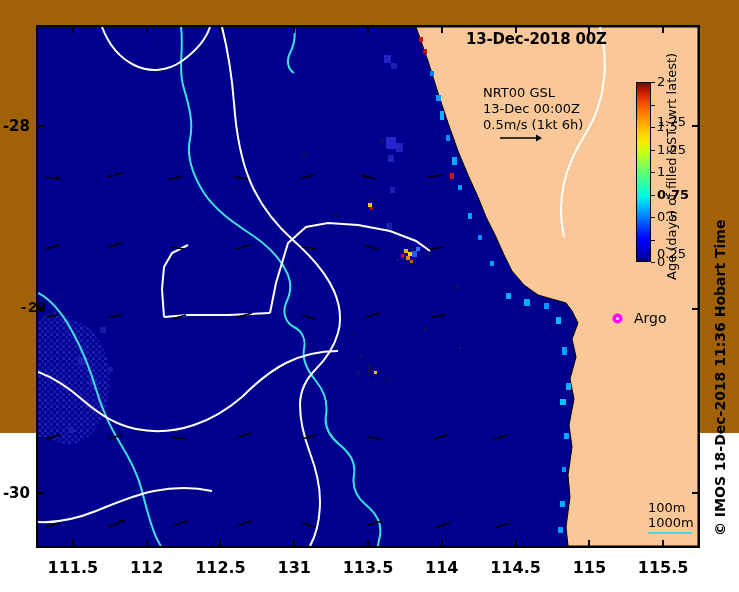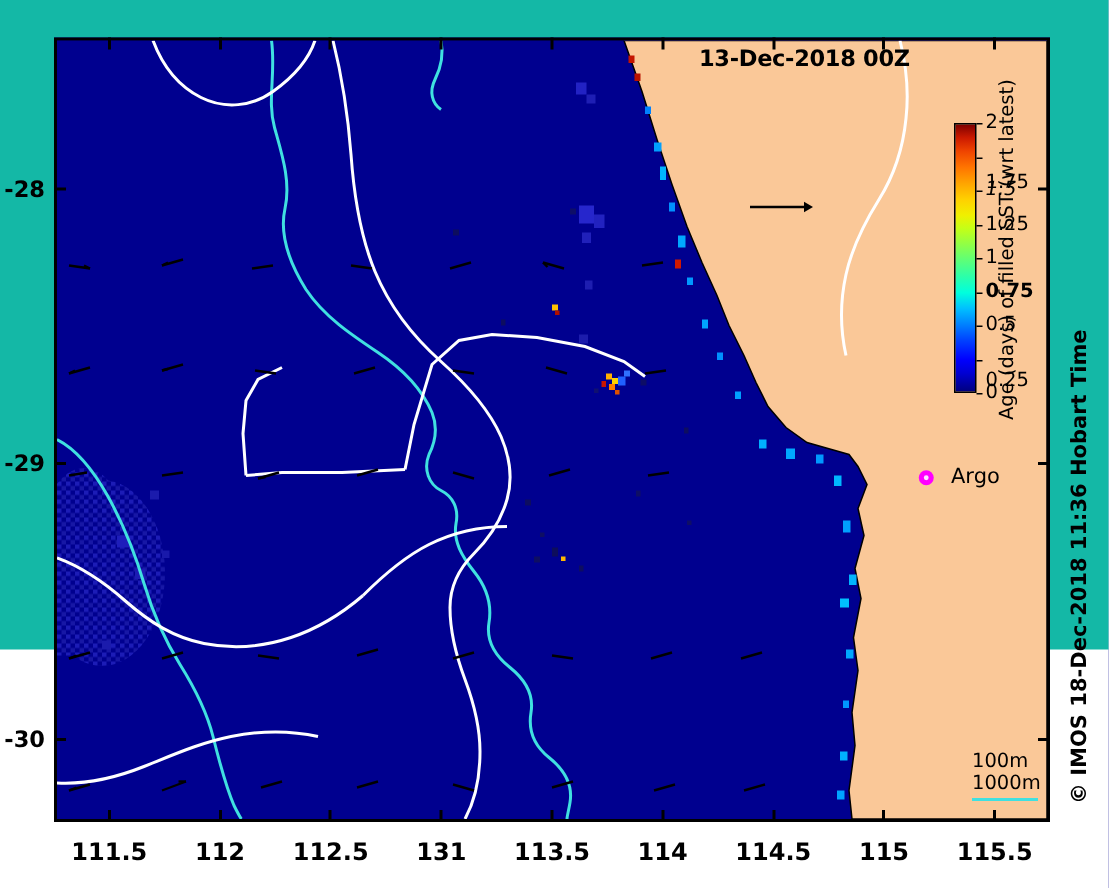--- a/index.html
+++ b/index.html
@@ -1,19 +1,19 @@
 <!DOCTYPE html>
 <html><head>
 <meta charset="utf-8">
 <style>
   html,body{margin:0;padding:0;background:#ffffff;}
   body{width:739px;height:592px;position:relative;overflow:hidden;
        font-family:"DejaVu Sans","Liberation Sans",sans-serif;}
 
-  #stage{position:absolute;left:0;top:0;width:739px;height:433px;background:#14b8a6;}
+  #stage{position:absolute;left:0;top:0;width:739px;height:433px;background:#a16207;}
 
   
   .plot-frame{position:absolute;left:36px;top:25px;width:664px;height:523px;
               border:2px solid #000;box-sizing:border-box;overflow:hidden;background:#00008f;}
 
   .map-svg{position:absolute;left:0;top:0;}
 
   
   .tick{position:absolute;background:#000;}
   .xtick{width:2px;height:8px;}
@@ -249,20 +249,25 @@
           <path d="M 398,500 L 412,496"></path>
           <path d="M 456,412 L 470,408"></path>
           <path d="M 458,500 L 472,496"></path>
         </g>
       </g>
     </svg>
   </div>
 
   <div class="map-title">13-Dec-2018 00Z</div>
 
+  <div class="cur-ann">
+    <div>NRT00 GSL</div>
+    <div>13-Dec 00:00Z</div>
+    <div>0.5m/s (1kt 6h)</div>
+  </div>
   <svg class="ref-arrow" width="42" height="10" viewBox="0 0 42 10">
     <line x1="0" y1="5" x2="36" y2="5" stroke="#000" stroke-width="1.6"></line>
     <path d="M 36,1.5 L 42,5 L 36,8.5 Z" fill="#000"></path>
   </svg>
 
   <div class="cbar-wrap">
     <div class="cbar"></div>
     <div id="cb-ticks">
         <div class="cb-tick" style="top: 0px;"></div>
         <div class="cb-lab" style="top: 0px;">2</div>
@@ -328,19 +333,19 @@
       <div class="tick xtick" style="left: 588.333px; top: 540px;"></div>
       <div class="xlabel" style="left: 559.333px; top: 558px;">115</div>
       <div class="tick xtick" style="left: 662.111px; top: 25px;"></div>
       <div class="tick xtick" style="left: 662.111px; top: 540px;"></div>
       <div class="xlabel" style="left: 633.111px; top: 558px;">115.5</div>
       <div class="tick ytick" style="top: 124.93px; left: 36px;"></div>
       <div class="tick ytick" style="top: 124.93px; left: 692px;"></div>
       <div class="ylabel" style="left: 0px; top: 116.93px;">-28</div>
       <div class="tick ytick" style="top: 308.439px; left: 36px;"></div>
       <div class="tick ytick" style="top: 308.439px; left: 692px;"></div>
-      <div class="ylabel" style="left: 0px; top: 300.439px;">-29</div>
+      <div class="ylabel" style="left: 16px; top: 300.439px; font-family: Liberation Mono, monospace;">-29</div>
       <div class="tick ytick" style="top: 491.947px; left: 36px;"></div>
       <div class="tick ytick" style="top: 491.947px; left: 692px;"></div>
       <div class="ylabel" style="left: 0px; top: 483.947px;">-30</div>
     </div>
 
 </div>
 
 </body></html>

